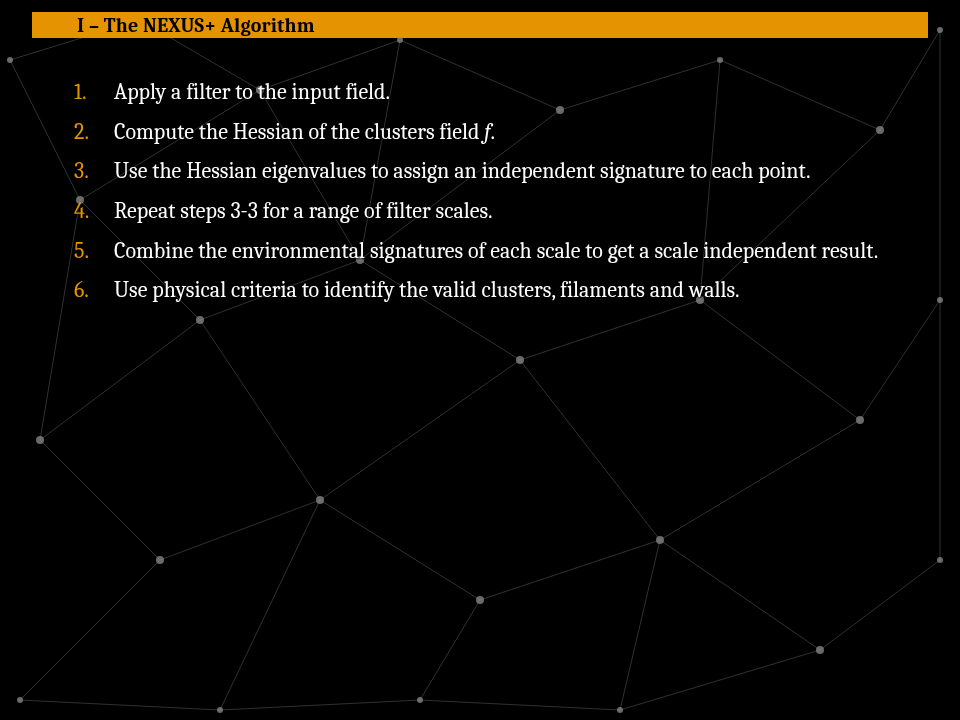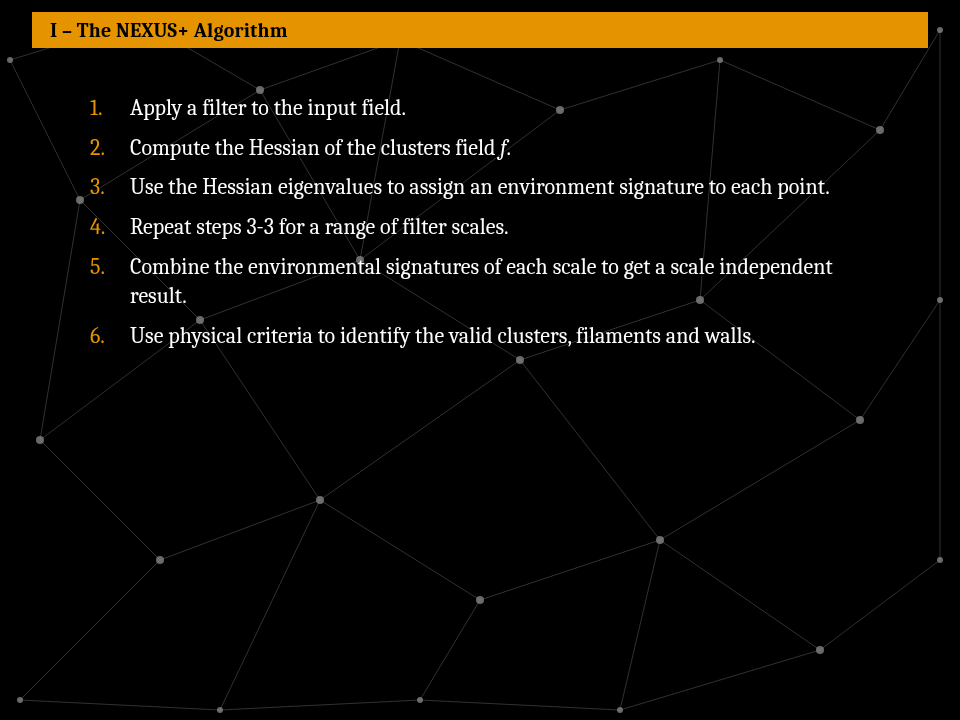--- a/index.html
+++ b/index.html
@@ -27,26 +27,26 @@
   .bg svg {
     width: 960px;
     height: 720px;
     display: block;
   }
   .header {
     position: absolute;
     left: 32px;
     top: 12px;
     width: 896px;
-    height: 36px;
+    height: 26px;
     background: #e59400;
     z-index: 2;
     display: flex;
     align-items: center;
-    padding-left: 18px;
+    padding-left: 45px;
     box-sizing: border-box;
   }
   .header-text {
     font-weight: bold;
     font-size: 20px;
     color: #000;
     letter-spacing: 0.2px;
   }
   .content {
     position: absolute;
@@ -57,21 +57,21 @@
   }
   .title {
     text-align: center;
     font-weight: bold;
     font-size: 36px;
     margin: 8px 0 22px 0;
     text-shadow: 1px 1px 2px rgba(0,0,0,0.9);
   }
   ol.steps {
     list-style: none;
-    margin: 16px;
+    margin: 0;
     padding: 0 18px 0 48px;
     counter-reset: step;
   }
   ol.steps li {
     counter-increment: step;
     position: relative;
     font-size: 22px;
     line-height: 1.35;
     margin: 0 0 10px 0;
     padding-left: 6px;
@@ -176,21 +176,21 @@
   <div class="content">
 
     <ol class="steps">
       <li>
         <span>Apply a filter to the input field.</span><span class="ital"></span><span></span>
       </li>
       <li>
         <span>Compute the Hessian of the clusters field </span><span class="ital">f</span><span>.</span>
       </li>
       <li>
-        <span>Use the Hessian eigenvalues to assign an environment signature to each point.</span><span class="ital"></span><span></span>
+        <span>Use the Hessian eigenvalues to assign an independent signature to each point.</span><span class="ital"></span><span></span>
       </li>
       <li>
         <span>Repeat steps 3-3 for a range of filter scales.</span><span class="ital"></span><span></span>
       </li>
       <li>
         <span>Combine the environmental signatures of each scale to get a scale independent result.</span><span class="ital"></span><span></span>
       </li>
       <li>
         <span>Use physical criteria to identify the valid clusters, filaments and walls.</span><span class="ital"></span><span></span>
       </li>

